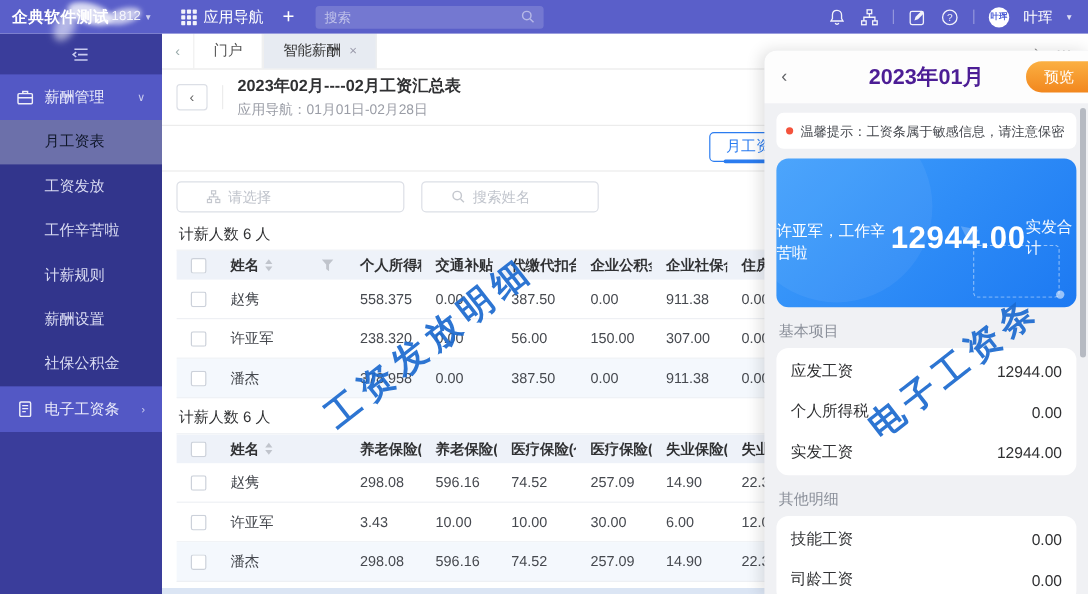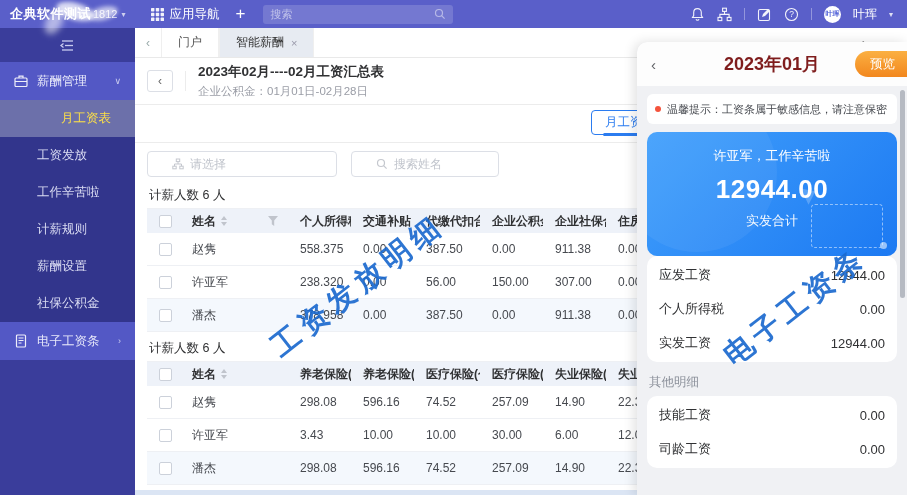--- a/index.html
+++ b/index.html
@@ -31,21 +31,21 @@
   .user-caret { font-size:8px; opacity:.8; }
 
   
   .sidebar { position:absolute; left:0; top:28px; width:135px; bottom:0; background:var(--sidebar); z-index:10; color:#e8e9fa; }
   .collapse-row { height:34px; display:flex; align-items:center; justify-content:center; }
   .grp { height:38px; display:flex; align-items:center; padding:0 14px; background:var(--sidebarLight); font-size:12.5px; cursor:pointer; }
   .grp .gi { width:14px; height:14px; margin-right:9px; opacity:.9; }
   .grp .chev { margin-left:auto; font-size:9px; opacity:.8; }
   .submenu { background:var(--sidebarDark); }
   .side-item { height:37px; line-height:37px; padding-left:37px; font-size:12.5px; color:#d9dbf2; cursor:pointer; }
-  .side-item.selected { background:var(--sidebarSel); color:#fde047;text-align:center; }
+  .side-item.selected { background:var(--sidebarSel); color:#0f172a; }
   .grp2 { margin-top:0; }
 
   
   .tabbar { position:absolute; left:135px; top:28px; right:0; height:30px; background:#fff;
     border-bottom:1px solid #e9e9e9; display:flex; align-items:stretch; z-index:5; }
   .tab-scroll { width:26px; display:flex; align-items:center; justify-content:center; color:#9aa; font-size:12px; }
   .tab { display:flex; align-items:center; gap:7px; padding:0 16px; font-size:12px; color:#555;
     border-right:1px solid #efefef; border-left:1px solid #efefef; cursor:pointer; }
   .tab.active { background:#e7ebf2; color:#333; }
   .tab .x { color:#99a; font-size:11px; }
@@ -98,32 +98,32 @@
   .wm-main { position:absolute; left:78px; top:208px; width:290px; text-align:center; transform:rotate(-38deg);
     font-size:29px; font-weight:bold; letter-spacing:6px; color:rgba(27,105,206,.92); z-index:6;
     pointer-events:none; white-space:nowrap; }
 
   
   .panel { position:absolute; left:637px; top:42px; right:0; bottom:0; background:#f0f1f4; z-index:20;
     border-radius:10px 0 0 0; box-shadow:-3px 0 12px rgba(0,0,0,.12); overflow:hidden; }
   .panel-head { height:44px; background:#fdfdfd; border-radius:10px 0 0 0; position:relative;
     display:flex; align-items:center; justify-content:center; }
   .panel-back { position:absolute; left:14px; top:50%; transform:translateY(-50%); font-size:15px; color:#606266; cursor:pointer; }
-  .panel-title { font-size:18px; font-weight:bold; color:#7f1d1d; }
+  .panel-title { font-size:18px; font-weight:bold; color:#4c1d95; }
   .preview-btn { position:absolute; right:0; top:9px; height:26px; padding:0 12px 0 15px;
     border-radius:14px 0 0 14px; background:linear-gradient(180deg,var(--orange1),var(--orange2));
     color:#fff; font-size:12.5px; display:flex; align-items:center; cursor:pointer; }
   .panel-body { position:absolute; left:0; right:0; top:44px; bottom:0; padding:8px 10px 0 10px; overflow:hidden; }
   .notice { height:30px; background:#fff; border-radius:6px; display:flex; align-items:center; gap:6px;
     padding:0 8px; }
   .dot { width:6px; height:6px; border-radius:50%; background:var(--noticeDot); flex:none; }
   .notice-text { font-size:11px; color:#45484e; white-space:nowrap; overflow:hidden; }
   .pay-card { margin-top:8px; height:124px; border-radius:10px; position:relative; overflow:hidden;
     background:linear-gradient(135deg,var(--cardBlue1) 0%,var(--cardBlue2) 100%);
-    display:flex; flex-direction:column; align-items:center; color:#fff; }
+    display:flex; flex-direction:row; align-items:center; color:#fff; }
   .pay-card .greet { font-size:13px; margin-top:15px; }
   .pay-card .amount { font-size:26px; font-weight:bold; margin-top:9px; letter-spacing:.5px; }
   .pay-card .amount-label { font-size:13px; margin-top:7px; opacity:.95; }
   .seal-box { position:absolute; right:14px; bottom:8px; width:72px; height:44px;
     border:1px dashed rgba(255,255,255,.5); border-radius:4px; }
   .seal-dot { position:absolute; right:10px; bottom:7px; width:7px; height:7px; border-radius:50%;
     background:rgba(255,255,255,.55); }
   .card-tri { position:absolute; right:78px; bottom:56px; width:0; height:0;
     border-left:9px solid transparent; border-right:9px solid transparent;
     border-bottom:12px solid rgba(255,255,255,.22); transform:rotate(64deg); }
@@ -257,21 +257,21 @@
       <span>⋯</span>
     </div>
   </div>
 
   <div class="main">
     <div class="page-head">
       <div class="back-btn">‹</div>
       <div class="head-div"></div>
       <div>
         <div class="page-title">2023年02月----02月工资汇总表</div>
-        <div class="page-sub">企业公积金：01月01日-02月28日</div>
+        <div class="page-sub">应用导航：01月01日-02月28日</div>
       </div>
     </div>
 
     <div class="btn-row">
         <button class="hd-btn active">月工资明细</button>
         <button class="hd-btn">社保公积金</button>
         <button class="hd-btn">专项附加扣除</button>
       </div>
 
     <div class="filter-row">
@@ -432,20 +432,21 @@
       <div class="pay-card">
         <div class="card-glow"></div>
         <div class="greet">许亚军，工作辛苦啦</div>
         <div class="amount">12944.00</div>
         <div class="amount-label">实发合计</div>
         <div class="card-tri"></div>
         <div class="seal-box"></div>
         <div class="seal-dot"></div>
       </div>
       <div id="panel-sections">
+          <div class="sec-title">基本项目</div>
           <div class="sec-card">
             <div class="sec-row">
               <span class="lbl">应发工资</span>
               <span class="val">12944.00</span>
             </div>
             <div class="sec-row">
               <span class="lbl">个人所得税</span>
               <span class="val">0.00</span>
             </div>
             <div class="sec-row">

